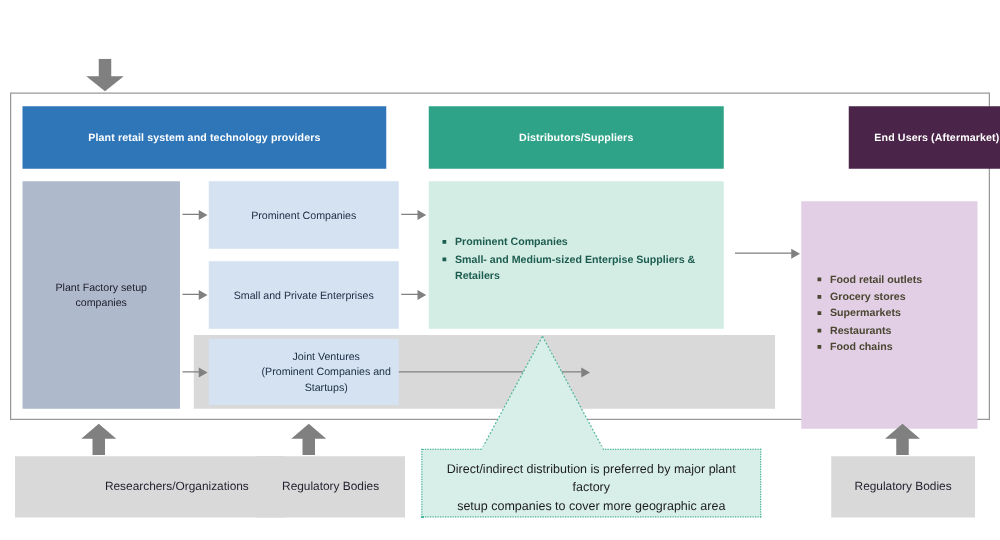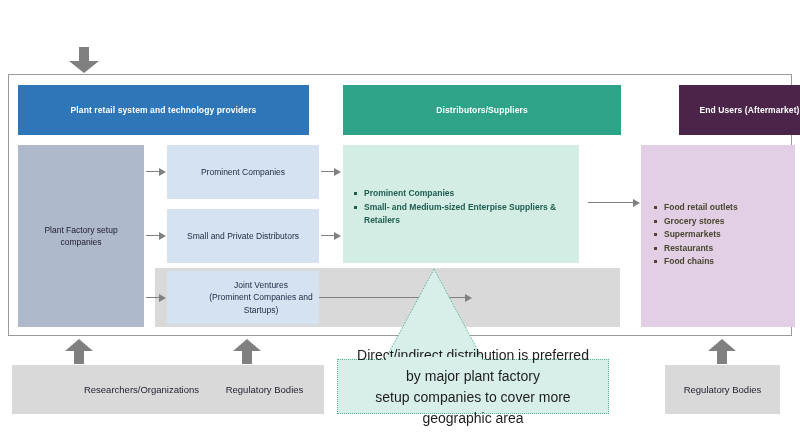--- a/index.html
+++ b/index.html
@@ -113,24 +113,24 @@
   .fat-arrow {
     position: absolute;
   }
   .fat-arrow svg { display: block; }
 
   
   .callout {
     background: #d8efe9;
     border: 1px dotted #52b79b;
     display: flex;
-    align-items: center;
-    justify-content: center;
-    text-align: center;
-    font-size: 14px;
+    align-items: flex-end;
+    justify-content: center;
+    text-align: center;
+    font-size: 10px;
     color: #1d1d1d;
     line-height: 1.5;
     padding: 0 10px;
   }
 </style>
 </head>
 <body>
 
 <div class="stage">
 
@@ -140,58 +140,58 @@
       <polygon points="11,0 21,0 21,14 31,14 16,26 1,14 11,14" fill="#808080"></polygon>
     </svg>
   </div>
 
   <div class="abs main-frame" style="left:8px; top:74px; width:784px; height:262px;"></div>
 
   <div class="abs banner banner-blue" style="left:18px; top:85px; width:291px; height:50px;">
     <span>Plant retail system  and technology providers</span>
   </div>
 
-  <div class="abs banner banner-green" style="left:343px; top:85px; width:278px; height:50px;">
+  <div class="abs banner banner-green" style="left:343px; top:85px; width:236px; height:50px;">
     <span>Distributors/Suppliers</span>
   </div>
 
   <div class="abs banner banner-purple" style="left:679px; top:85px; width:141px; height:50px;">
     <span>End Users (Aftermarket)</span>
   </div>
 
   <div class="abs band-grey" style="left:155px; top:268px; width:465px; height:59px;"></div>
 
   <div class="abs panel panel-steel" style="left:18px; top:145px; width:126px; height:182px; white-space:pre-line;">
     <span>Plant Factory setup
 companies</span>
   </div>
 
   <div class="abs panel panel-lightbl" style="left:167px; top:145px; width:152px; height:54px;">
     <span>Prominent Companies</span>
   </div>
 
   <div class="abs panel panel-lightbl" style="left:167px; top:209px; width:152px; height:54px;">
-    <span>Small and Private Distributors</span>
+    <span>Small and Private Enterprises</span>
   </div>
 
   <div class="abs panel panel-lightbl" style="left:167px; top:271px; width:152px; height:53px; white-space:pre-line;padding-left:36px;">
     <span>Joint Ventures
 (Prominent Companies and
 Startups)</span>
   </div>
 
   <div class="abs panel-mint" style="left:343px; top:145px; width:236px; height:118px; position:absolute;">
     <ul class="bullets mint-text" style="position:absolute; left:10px; top:42px; right:8px;">
       <li>Prominent Companies</li>
       <li>Small- and Medium-sized Enterpise Suppliers &amp;
 Retailers</li>
     </ul>
   </div>
 
-  <div class="abs panel-lilac" style="left:641px; top:145px; width:154px; height:182px; position:absolute;">
+  <div class="abs panel-lilac" style="left:641px; top:161px; width:141px; height:182px; position:absolute;">
     <ul class="bullets lilac-text" style="position:absolute; left:12px; top:56px; right:6px;">
       <li>Food retail outlets</li>
       <li>Grocery stores</li>
       <li>Supermarkets</li>
       <li>Restaurants</li>
       <li>Food chains</li>
     </ul>
   </div>
 
   <div class="arrow-line" style="left:146px; top:171px; width:14px;"></div>

